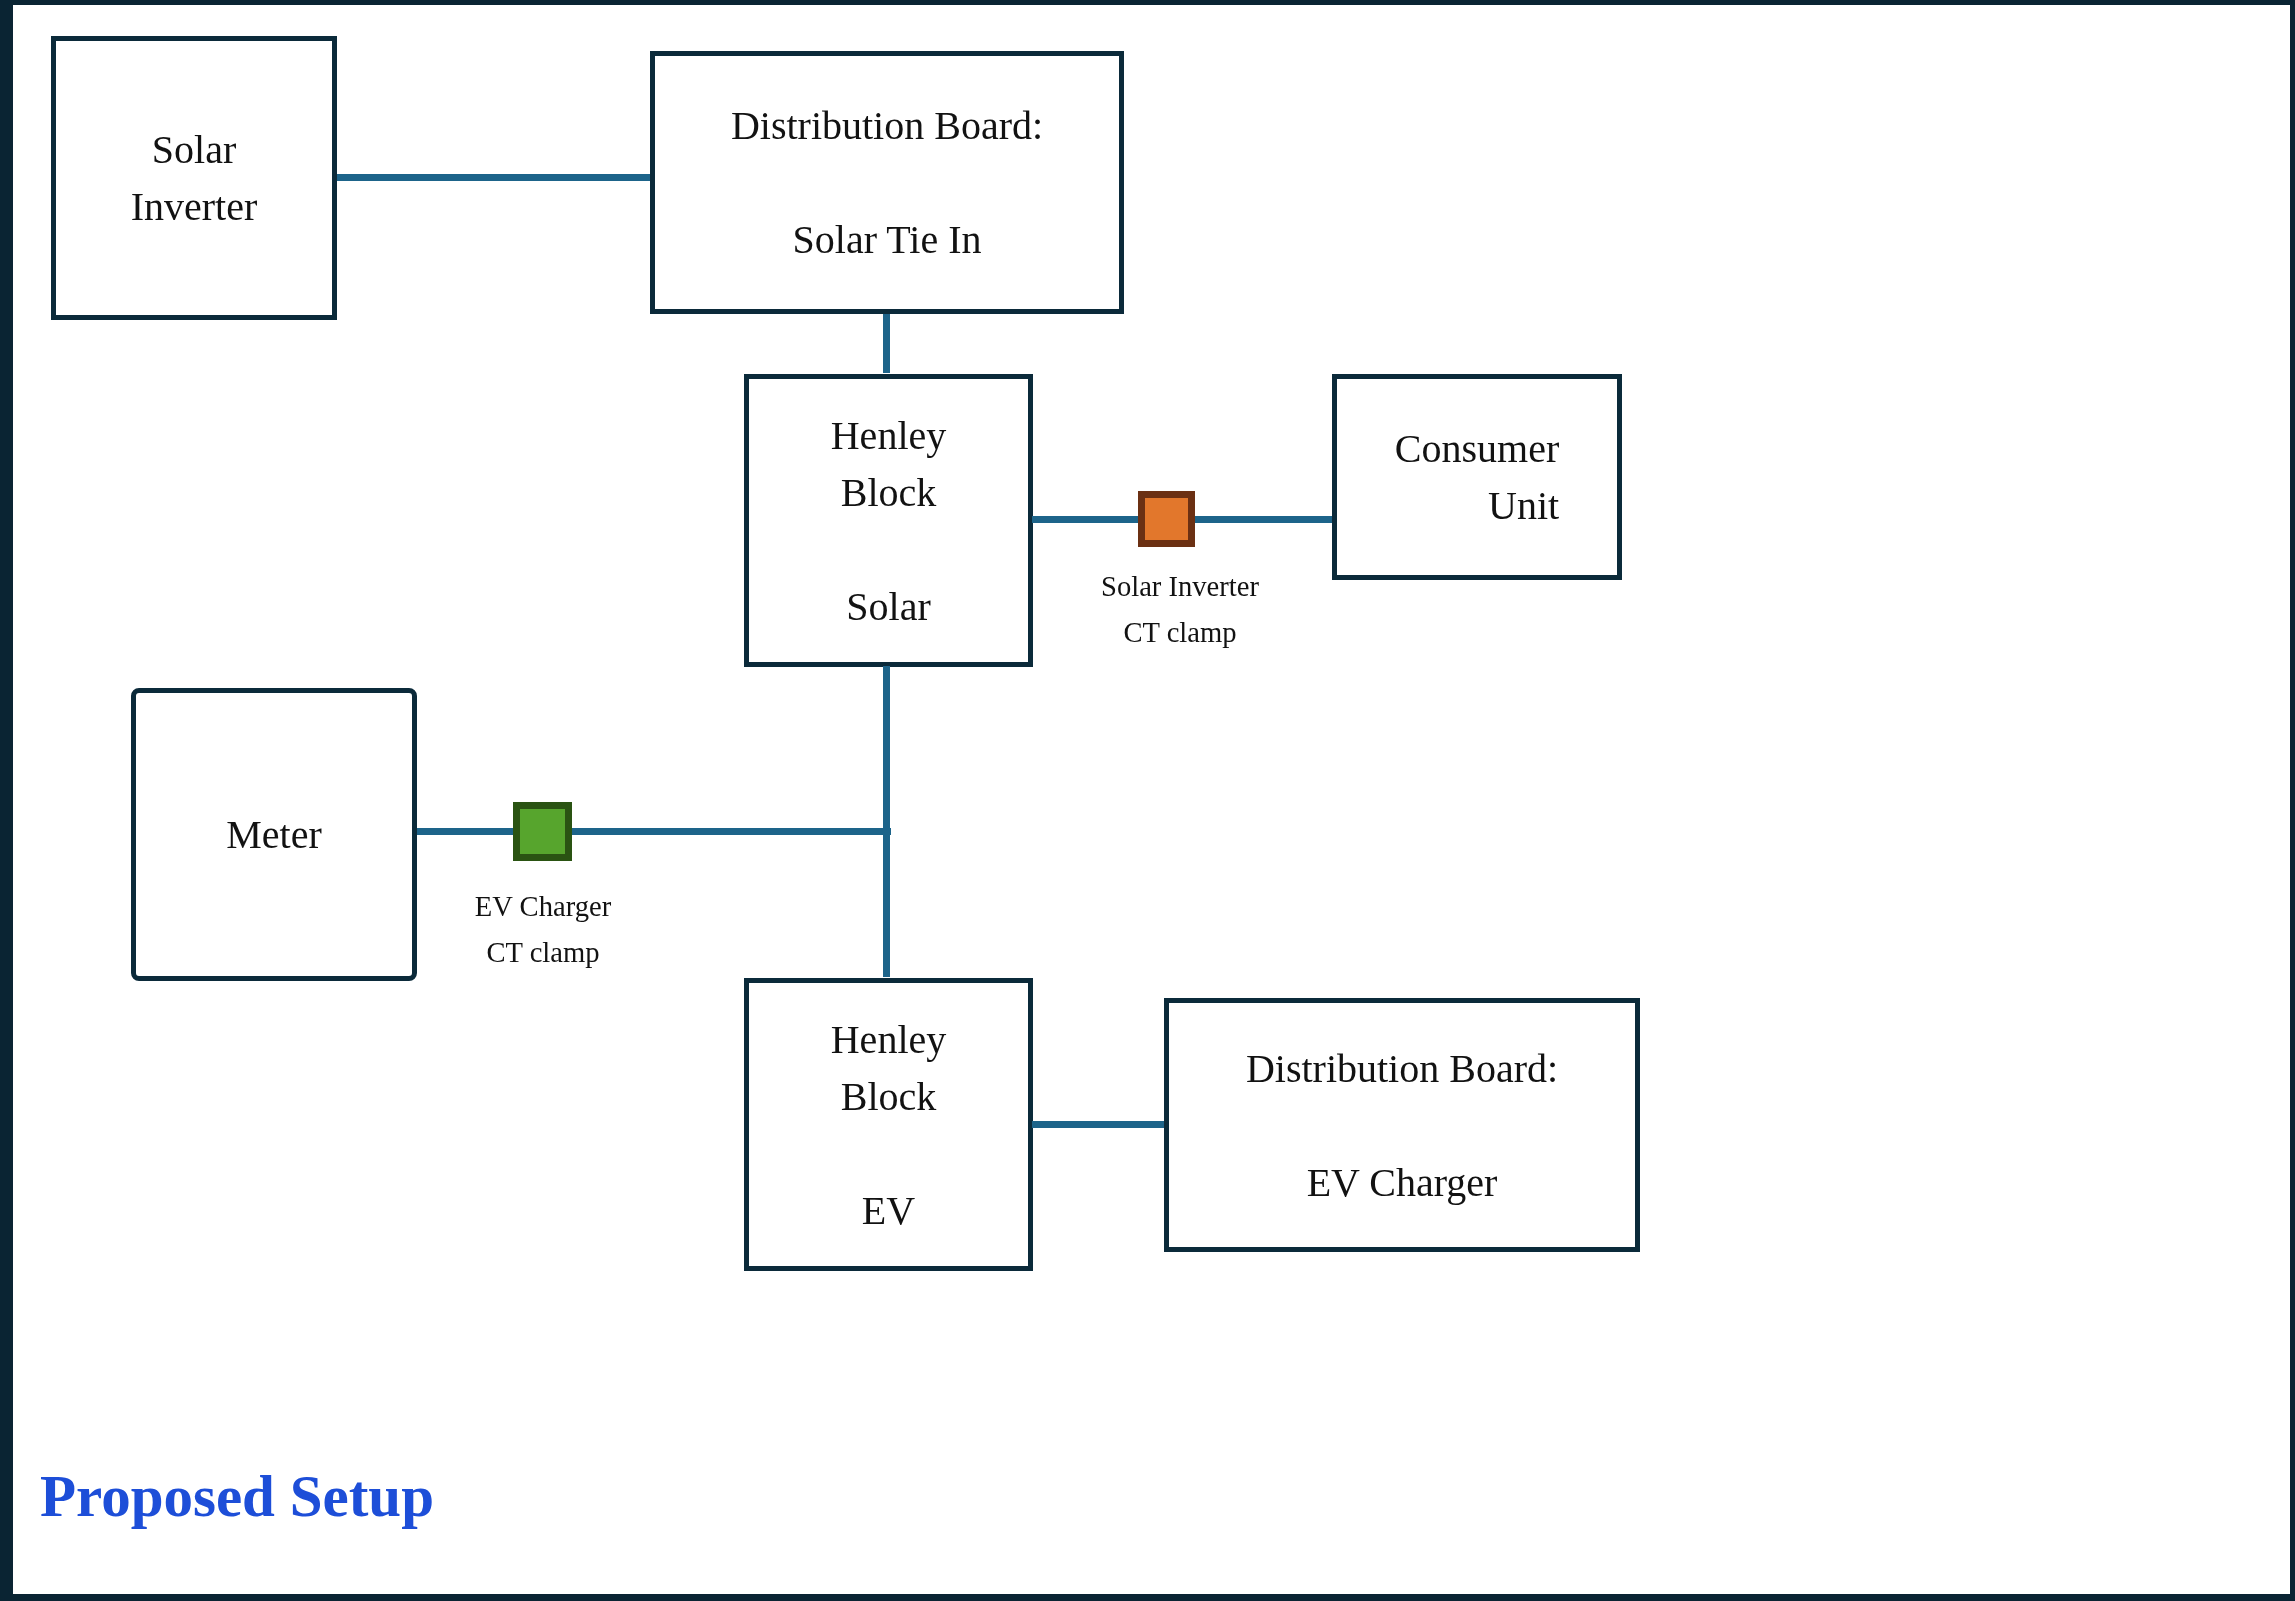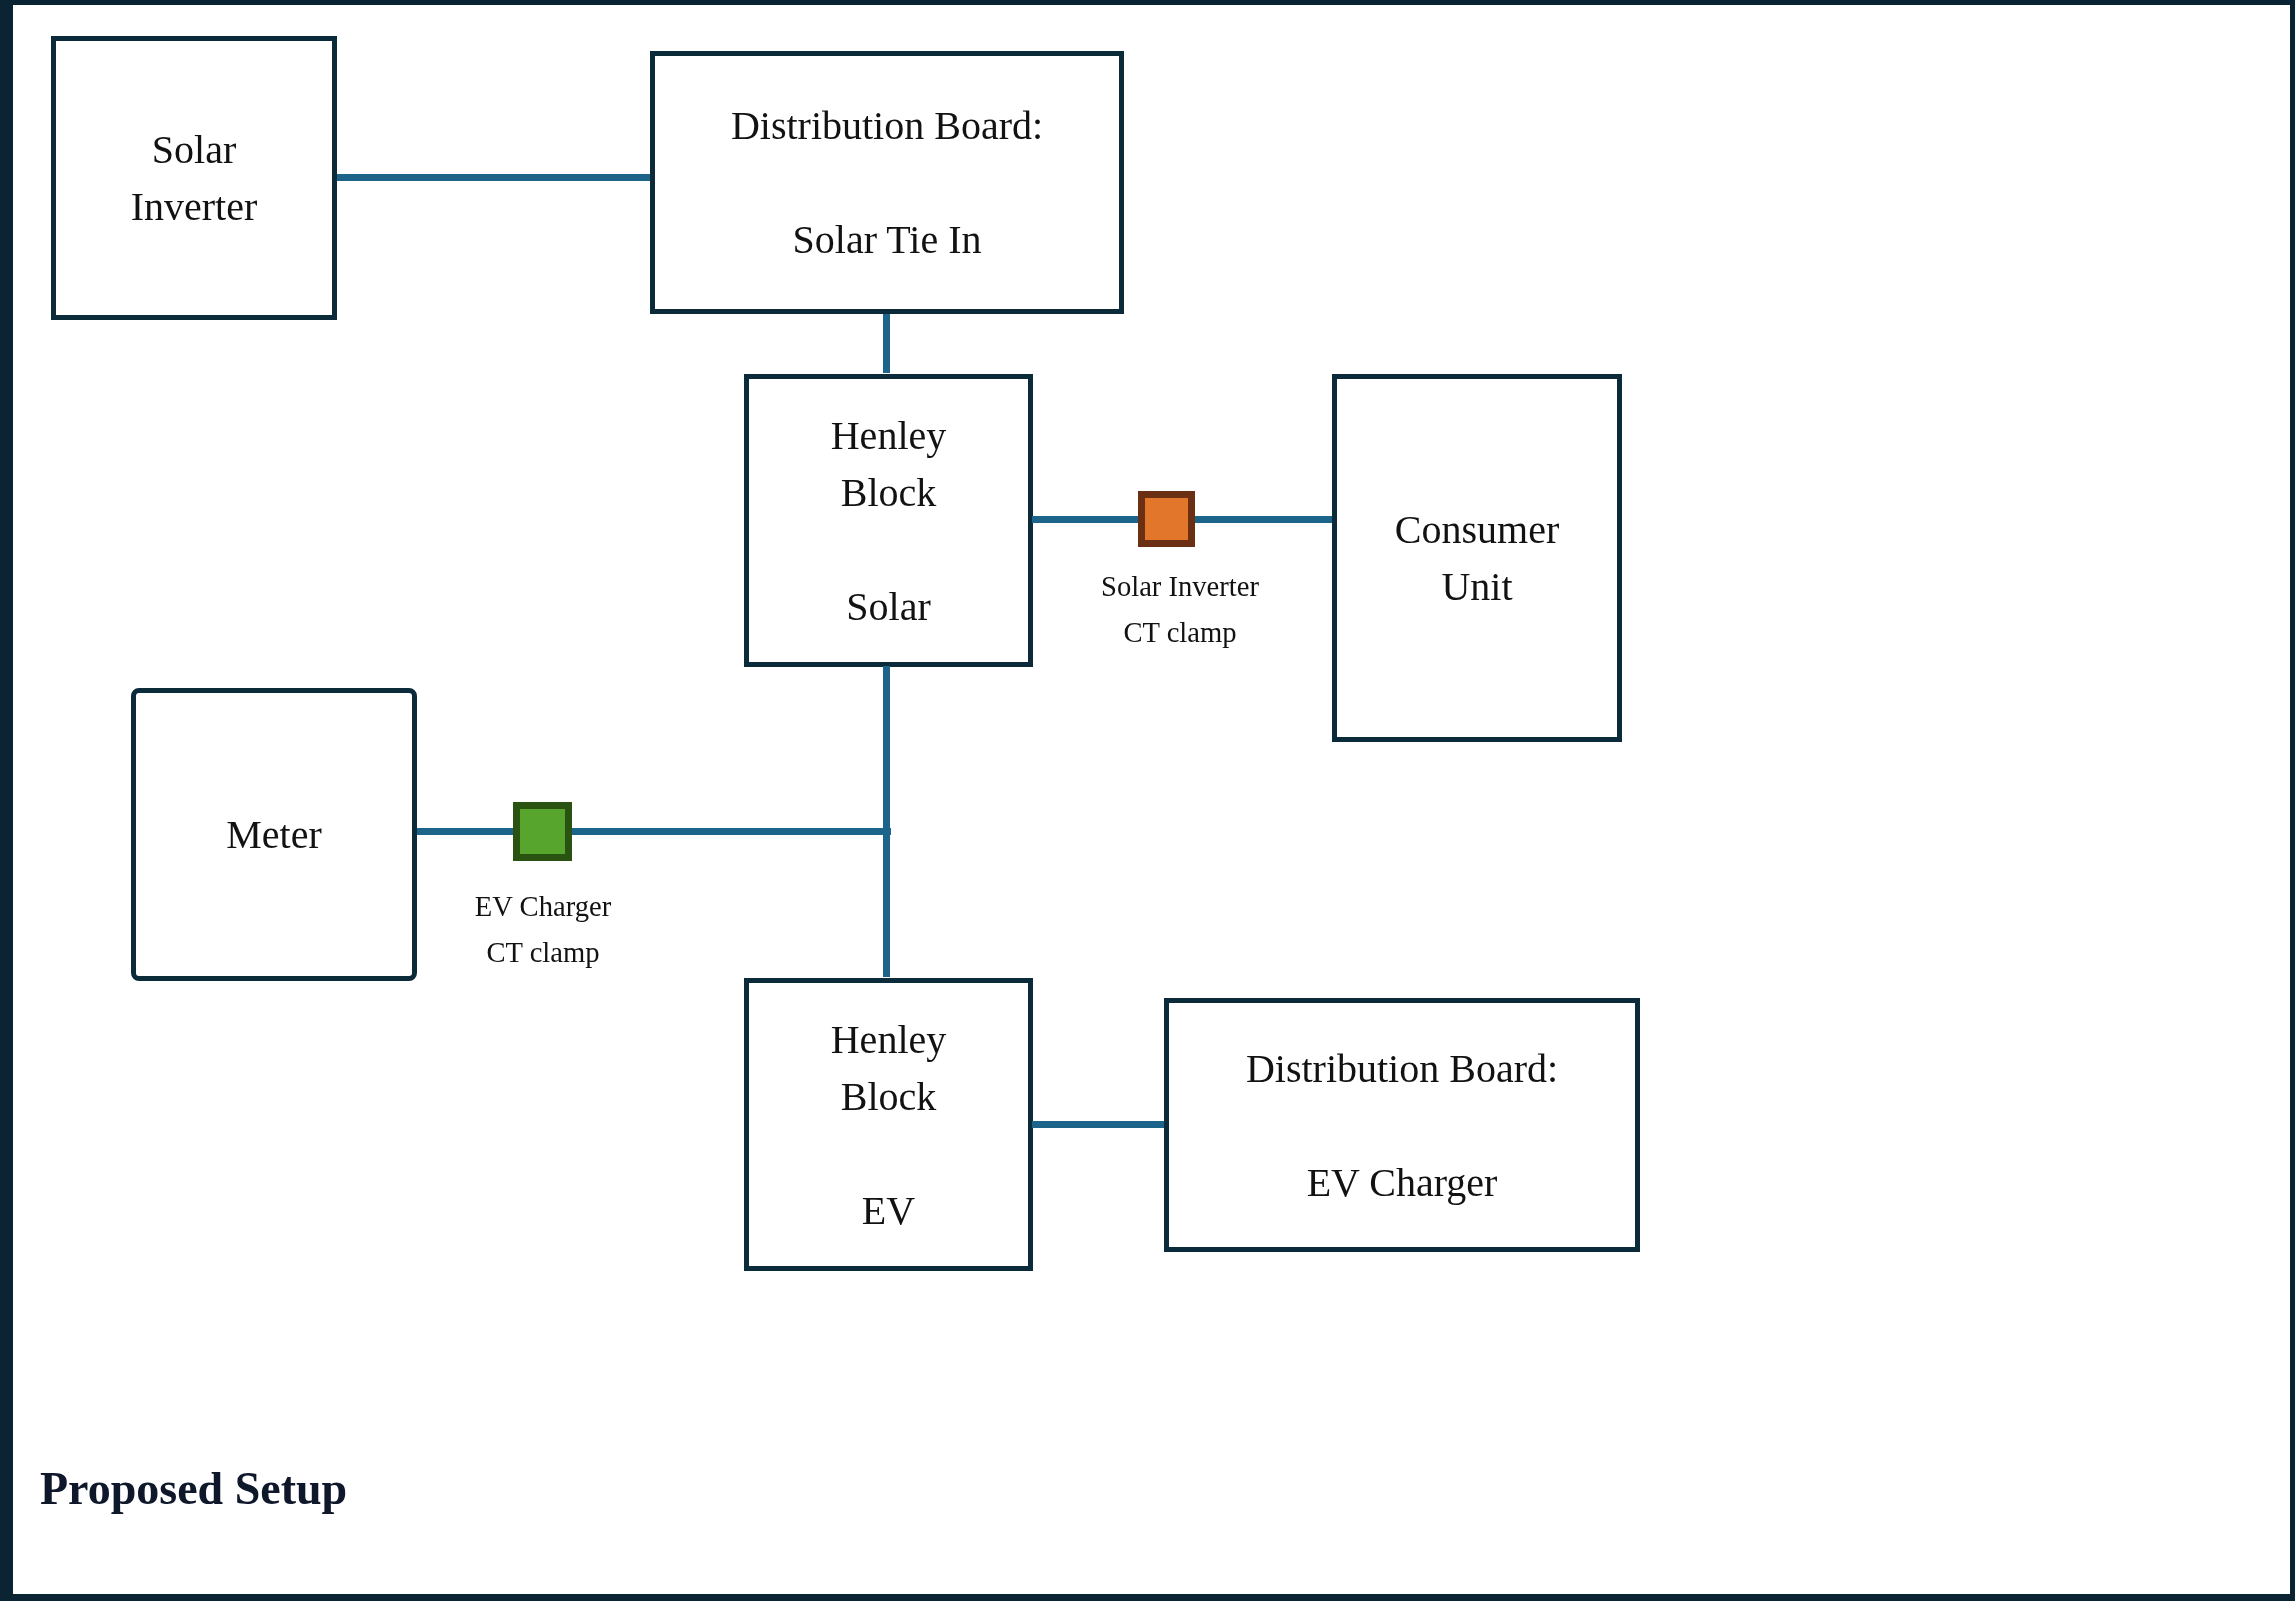--- a/index.html
+++ b/index.html
@@ -44,32 +44,32 @@
     text-align: center;
     color: #121212;
     font-size: 28.6px;
     line-height: 46px;
     white-space: pre-line;
   }
   .diagram-title {
     position: absolute;
     left: 40px;
     top: 1464px;
-    color: #0f172a;
-    font-size: 46px;
+    color: #1d4ed8;
+    font-size: 59px;
     font-weight: bold;
     line-height: 1.1;
     white-space: nowrap;
   }
 
   
   #solar-inverter { left: 51px;   top: 36px;   width: 286px; height: 284px; }
   #db-solar       { left: 650px;  top: 51px;   width: 474px; height: 263px; }
   #henley-solar   { left: 744px; top: 374px;  width: 289px; height: 293px; }
-  #consumer-unit  { left: 1332px; top: 374px;  width: 290px; height: 368px; }
+  #consumer-unit  { left: 1332px; top: 374px;  width: 290px; height: 206px; text-align: right; }
   #meter          { left: 131px;  top: 688px;  width: 286px; height: 293px; border-radius: 8px; }
   #henley-ev      { left: 744px; top: 978px; width: 289px; height: 293px; }
   #db-ev          { left: 1164px; top: 998px; width: 476px; height: 254px; }
 
   
   #conn-inverter-db   { left: 337px;  top: 174px;  width: 313px; height: 7.1px; }
   #conn-db-henley     { left: 883px; top: 314px;  width: 7.1px;  height: 59px; }
   #conn-henley-cu     { left: 1032px; top: 516px;  width: 300px; height: 7.1px; }
   #conn-trunk         { left: 883px; top: 666px;  width: 7.1px;  height: 311px; }
   #conn-meter-trunk   { left: 417px;  top: 828px; width: 474px; height: 7.1px; }

